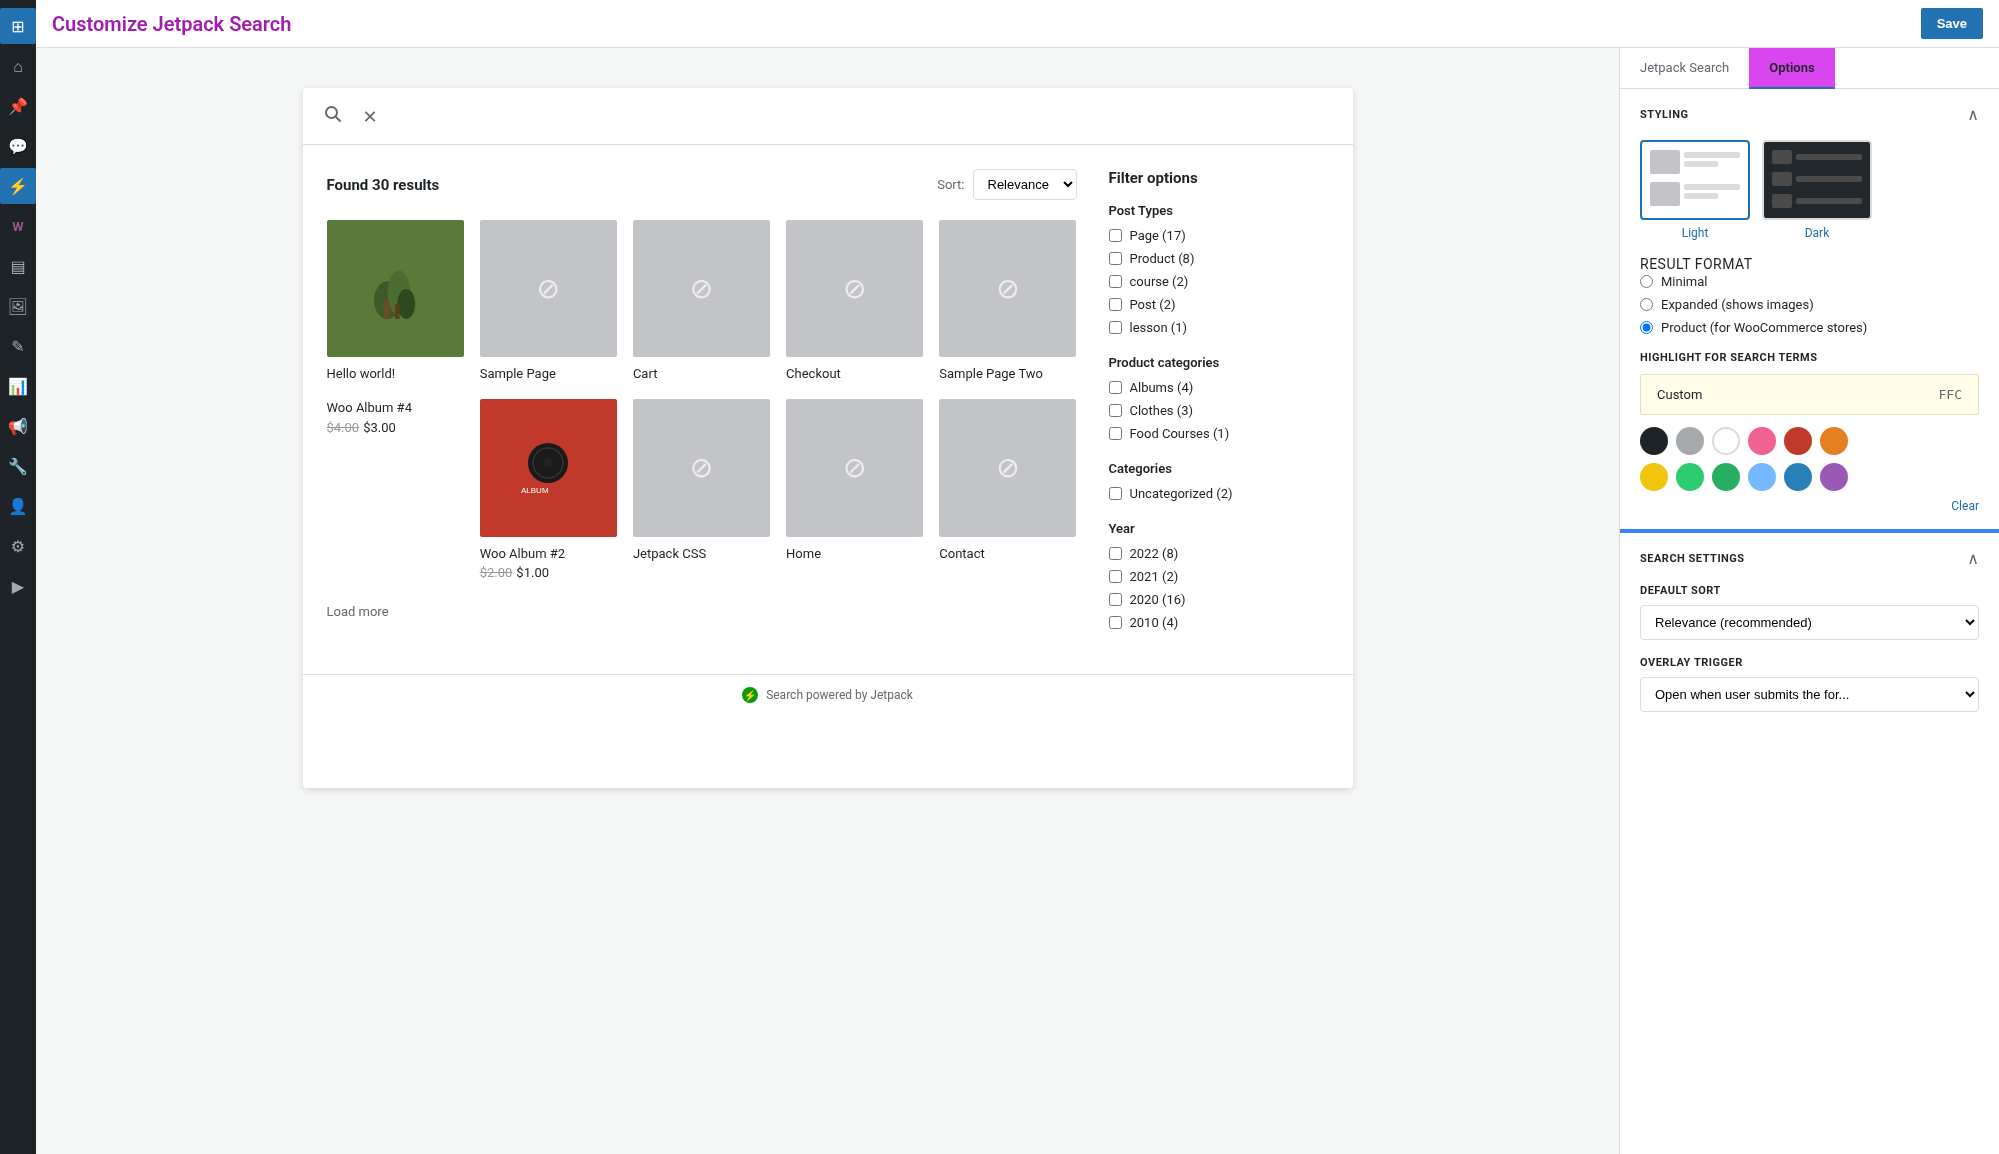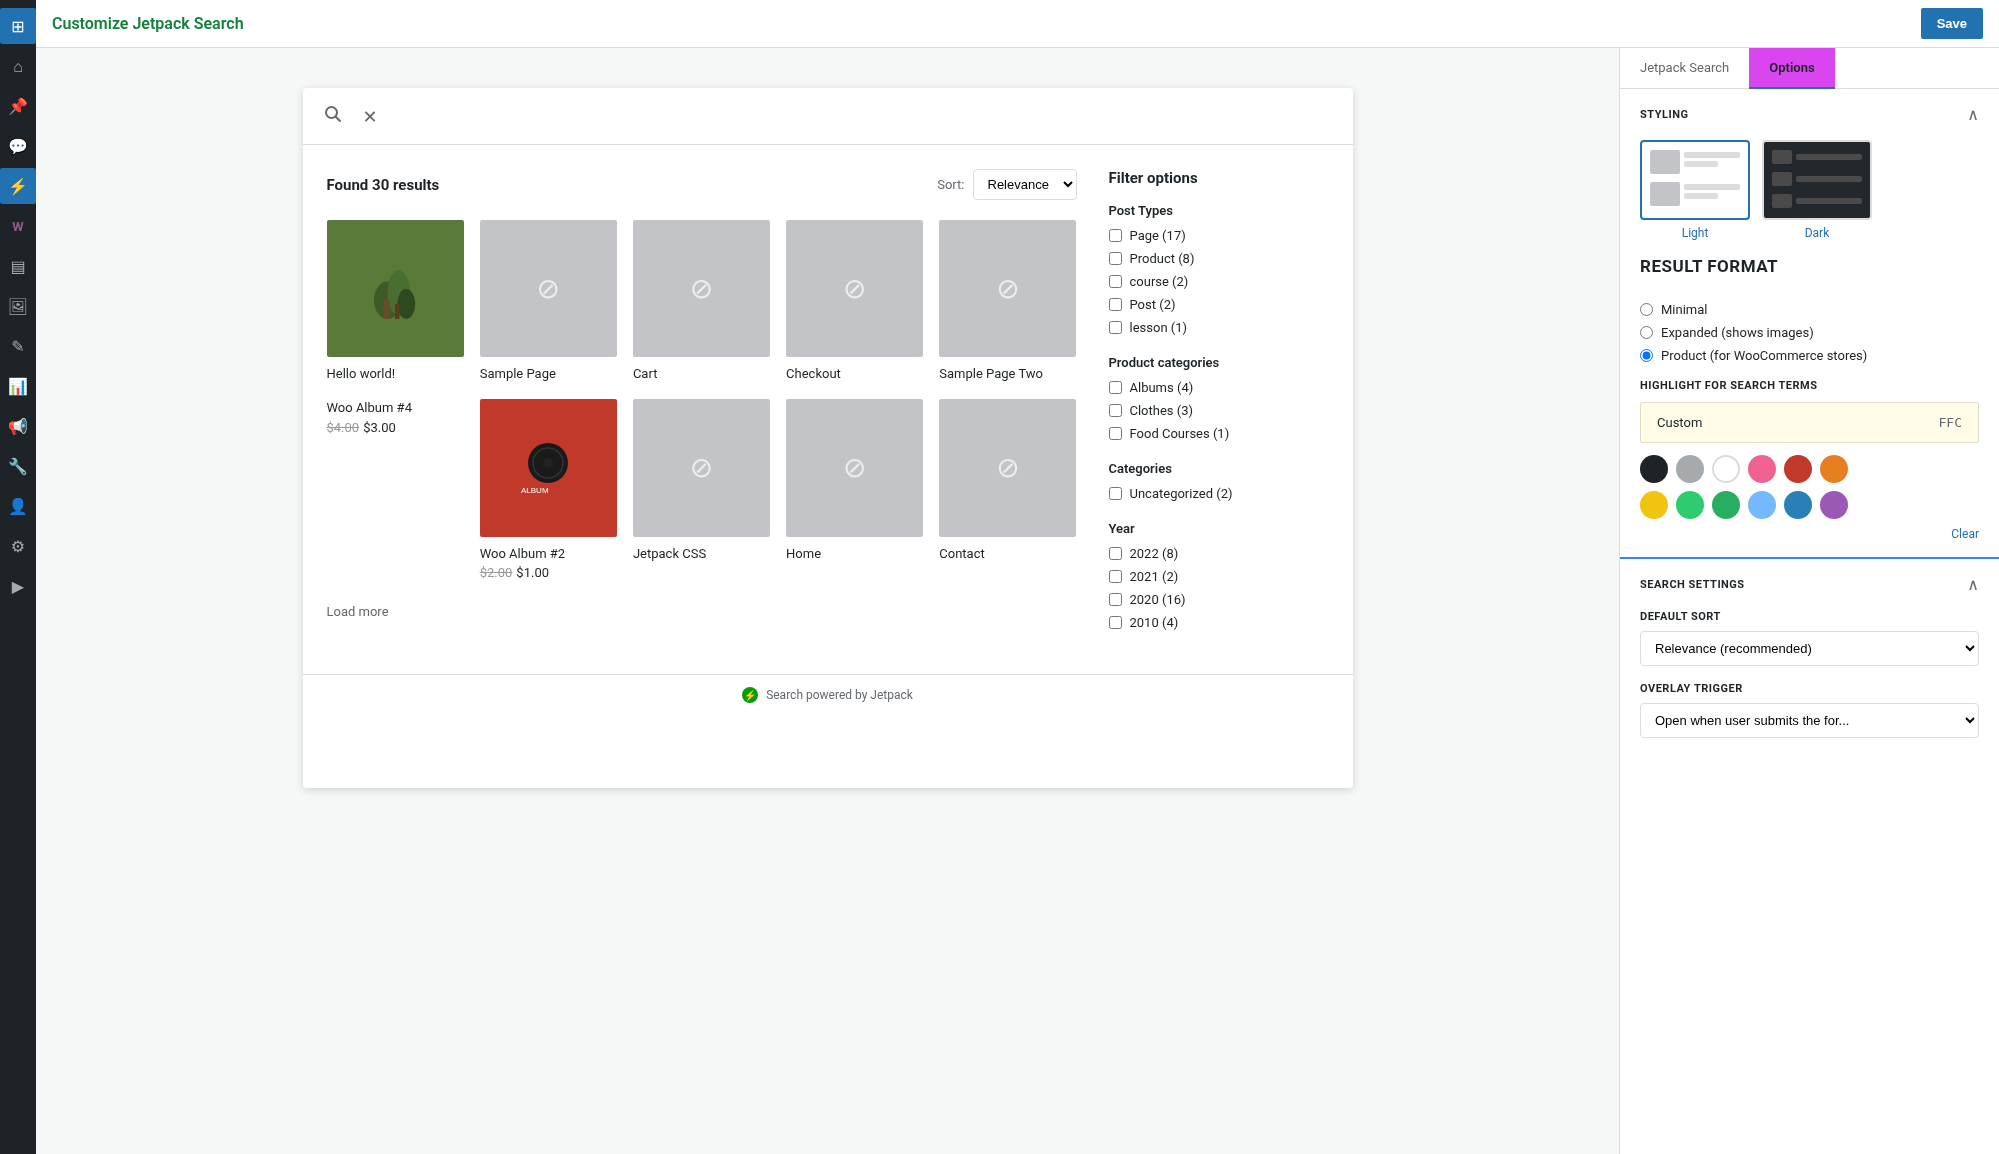--- a/index.html
+++ b/index.html
@@ -8,21 +8,21 @@
     
     .sidebar { width: 36px; background: #1d2327; display: flex; flex-direction: column; align-items: center; padding-top: 8px; gap: 4px; flex-shrink: 0; }
     .sidebar-icon { width: 36px; height: 36px; display: flex; align-items: center; justify-content: center; color: #a7aaad; cursor: pointer; font-size: 16px; border-radius: 2px; }
     .sidebar-icon.active { color: #fff; background: #2271b1; }
 
     
     .main { flex: 1; display: flex; flex-direction: column; overflow: hidden; }
 
     
     .topbar { background: #fff; border-bottom: 1px solid #dcdcde; display: flex; align-items: center; padding: 0 16px; height: 48px; flex-shrink: 0; }
-    .topbar-title { font-size: 16px; font-weight: 600; color: #15803d; flex: 1; }
+    .topbar-title { font-size: 20px; font-weight: 600; color: #a21caf; flex: 1; }
     .save-btn { background: #2271b1; color: #fff; border: none; padding: 8px 16px; border-radius: 2px; cursor: pointer; font-size: 13px; font-weight: 600; }
 
     
     .preview-area { flex: 1; background: #f6f7f7; padding: 40px; display: flex; justify-content: center; align-items: flex-start; overflow: auto; }
     .search-container { background: #fff; border-radius: 4px; box-shadow: 0 2px 8px rgba(0,0,0,0.15); width: 1050px; min-height: 700px; overflow: hidden; }
 
     
     .search-bar { display: flex; align-items: center; padding: 16px 20px; border-bottom: 1px solid #dcdcde; }
     .search-icon-wrap { color: #646970; margin-right: 10px; font-size: 18px; }
     .search-input { border: none; outline: none; flex: 1; font-size: 16px; color: #646970; background: transparent; }
@@ -66,38 +66,38 @@
 
     
     .right-panel { width: 380px; background: #fff; border-left: 1px solid #dcdcde; display: flex; flex-direction: column; overflow-y: auto; flex-shrink: 0; }
 
     
     .panel-tabs { display: flex; border-bottom: 1px solid #dcdcde; }
     .panel-tab { padding: 12px 20px; font-size: 13px; color: #646970; cursor: pointer; border-bottom: 2px solid transparent; margin-bottom: -1px; }
     .panel-tab.active { color: #1d2327; border-bottom-color: #2271b1; font-weight: 600; background: #d946ef; }
 
     
-    .panel-section { padding: 16px 20px; border-bottom: 2px solid #3b82f6; }
+    .panel-section { padding: 16px 20px; border-bottom: 4px solid #3b82f6; }
     .panel-section-header { display: flex; align-items: center; justify-content: space-between; margin-bottom: 16px; }
     .panel-section-title { font-size: 11px; font-weight: 700; color: #1d2327; text-transform: uppercase; letter-spacing: 0.5px; }
     .panel-collapse-icon { color: #646970; cursor: pointer; font-size: 16px; }
 
     
     .style-options { display: flex; gap: 12px; margin-bottom: 16px; }
     .style-option { display: flex; flex-direction: column; align-items: center; gap: 6px; cursor: pointer; }
     .style-preview { width: 110px; height: 80px; border: 2px solid #dcdcde; border-radius: 4px; overflow: hidden; display: flex; flex-direction: column; padding: 8px; gap: 4px; }
     .style-preview.selected { border-color: #2271b1; }
     .style-preview.dark { background: #23282d; }
     .style-preview-line { height: 6px; border-radius: 2px; background: #dcdcde; }
     .style-preview-line.short { width: 60%; }
     .style-preview-line.dark-line { background: #4a4a4a; }
     .style-label { font-size: 12px; color: #2271b1; cursor: pointer; }
 
     
-    .result-format-title { font-size: 17px; font-weight: 700; color: #1d2327; text-transform: uppercase; letter-spacing: 0.5px; margin-bottom: 26px; }
+    .result-format-title { font-size: 14px; font-weight: 400; color: #1d2327; text-transform: uppercase; letter-spacing: 0.5px; margin-bottom: 2px; }
     .radio-option { display: flex; align-items: center; gap: 8px; margin-bottom: 8px; cursor: pointer; }
     .radio-option input[type="radio"] { margin: 0; cursor: pointer; }
     .radio-option label { font-size: 13px; color: #1d2327; cursor: pointer; }
 
     
     .highlight-title { font-size: 11px; font-weight: 700; color: #1d2327; text-transform: uppercase; letter-spacing: 0.5px; margin-bottom: 10px; margin-top: 16px; }
     .highlight-box { background: #fffde7; border: 1px solid #e0e0c8; border-radius: 2px; padding: 12px 16px; display: flex; align-items: center; justify-content: space-between; margin-bottom: 12px; }
     .highlight-custom { font-size: 13px; color: #1d2327; }
     .highlight-code { font-size: 13px; font-family: monospace; color: #646970; }
 

